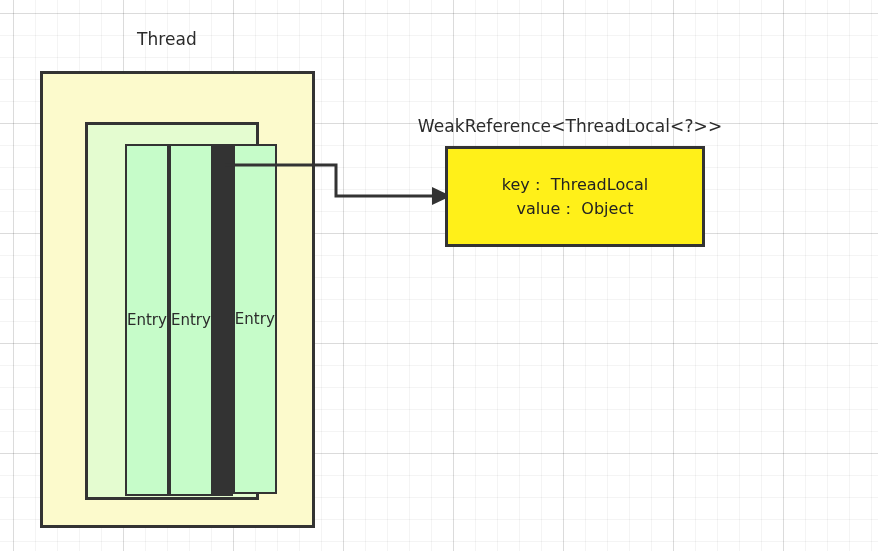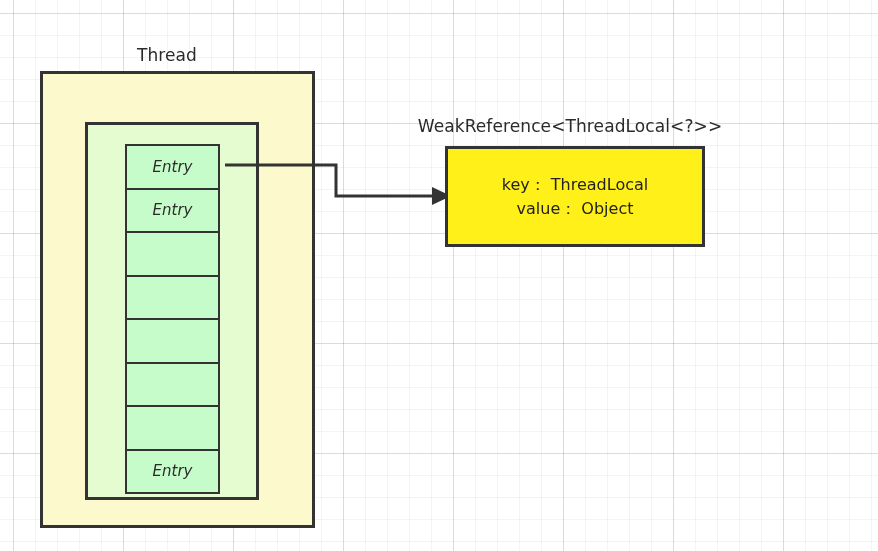--- a/index.html
+++ b/index.html
@@ -29,21 +29,21 @@
     text-align: center;
     color: #2b2b2b;
     white-space: pre;
     line-height: 1.22;
     letter-spacing: 0.1px;
   }
 
   
   #thread-label {
     left: 87px;
-    top: 45px;
+    top: 29px;
     width: 160px;
     font-size: 17px;
   }
   #thread-box {
     position: absolute;
     left: 40px;
     top: 71px;
     width: 275px;
     height: 457px;
     box-sizing: border-box;
@@ -67,26 +67,25 @@
     box-sizing: border-box;
     background: #E4FCD0;
     border: 3px solid #333333;
   }
 
   
   #entry-table {
     position: absolute;
     left: 125px;
     top: 144px;
-    width: 95px;
+    width: 108px;
     height: 350px;
     box-sizing: border-box;
     display: flex;
-    flex-direction: column;
-    font-style: italic;
+    flex-direction: row;
   }
   .entry-cell {
     flex: 1 1 0;
     box-sizing: border-box;
     background: #C6FCC9;
     border: 2px solid #333333;
     margin-bottom: -2px;
     display: flex;
     align-items: center;
     justify-content: center;

